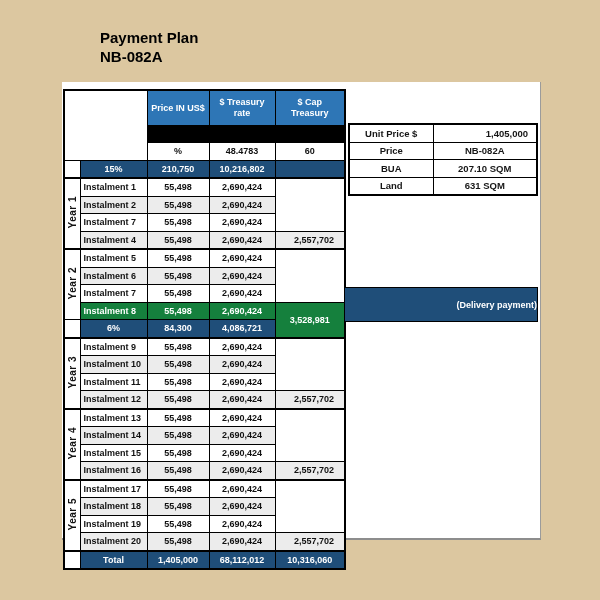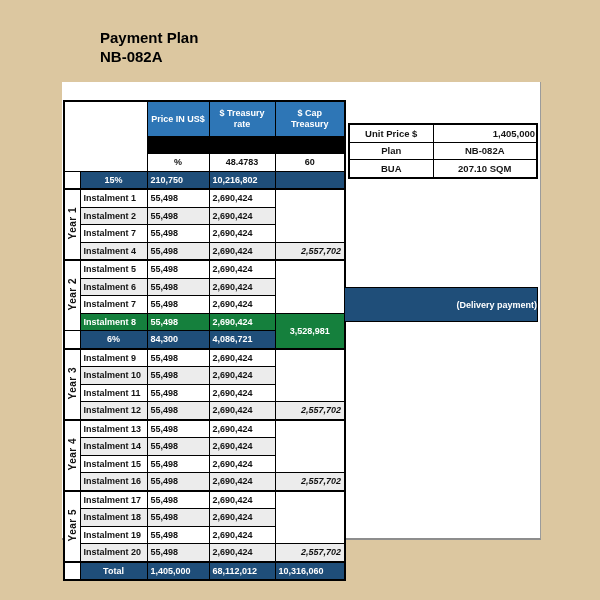--- a/index.html
+++ b/index.html
@@ -14,21 +14,21 @@
     position:absolute;left:100px;top:28px;
     font-size:15px;font-weight:bold;line-height:19px;color:#000000;
   }
   .sheet{
     position:absolute;left:62px;top:82px;width:478px;height:456px;
     background:#ffffff;
     border-right:1px solid #9b9b9b;border-bottom:2px solid #8d8d8d;
   }
   table{border-collapse:collapse;table-layout:fixed;}
   
-  .plan{position:absolute;left:1px;top:18px;width:281px;border:2px solid #000;}
+  .plan{position:absolute;left:1px;top:7px;width:281px;border:2px solid #000;}
   .plan td{
     border:1px solid #000;
     height:16.5px;padding:0 3px;
     font-size:9px;font-weight:bold;color:#111;
     white-space:nowrap;overflow:hidden;vertical-align:middle;
     background:#fff;
   }
   .plan tr.hdr td.hc{
     background:#2E76B6;color:#fff;text-align:center;
     height:34px;font-size:9px;line-height:11px;white-space:normal;padding:0 2px;
@@ -40,36 +40,36 @@
   .plan tr.navyrow td{background:#15803d;color:#fff;}
   .plan tr.alt td{background:#ECECEC;margin-left:48px;}
   .plan td.year{text-align:center;padding:0;}
   .plan td.year span{
     display:inline-block;
     writing-mode:vertical-rl;transform:rotate(180deg);
     font-size:10px;font-weight:bold;letter-spacing:0.5px;
   }
   .plan td.capempty{background:#fff;}
   .plan td.capnum{text-align:center;}
-  .plan td.capval{text-align:right;padding-right:3px;font-style:italic;}
+  .plan td.capval{text-align:right;padding-right:10px;}
   .plan tr.grp td{border-top-width:2px;}
-  .r{text-align:left;}
+  .r{text-align:center;}
   .c{text-align:center;}
   .l{text-align:left;}
   
   .delivery{
     position:absolute;left:282px;top:205px;width:192px;height:33px;
     background:#1F4E79;border:1px solid #000;
     display:flex;align-items:center;justify-content:flex-end;
     color:#fff;font-size:9px;font-weight:bold;
   }
   
   .unit{position:absolute;left:286px;top:41px;width:188px;border:2px solid #000;}
   .unit td{
-    border:1px solid #000;height:16.5px;padding:0 1px;
+    border:1px solid #000;height:16.5px;padding:0 8px;
     font-size:9.5px;font-weight:bold;text-align:center;
     white-space:nowrap;overflow:hidden;vertical-align:middle;background:#fff;
   }
   .unit td.val-r{text-align:right;}
 </style>
 </head>
 <body>
 
 <div class="title">
   <div>Payment Plan</div>
@@ -254,23 +254,27 @@
     <colgroup>
         <col style="width:84px">
         <col style="width:104px">
       </colgroup>
     <tbody>
       <tr>
         <td>Unit Price $</td>
         <td class="val-r">1,405,000</td>
       </tr>
       <tr>
-        <td>Plan</td>
+        <td>Price</td>
         <td>NB-082A</td>
       </tr>
       <tr>
         <td>BUA</td>
         <td>207.10 SQM</td>
       </tr>
+      <tr>
+        <td>Land</td>
+        <td>631 SQM</td>
+      </tr>
     </tbody>
   </table>
 
 </div>
 
 </body></html>

